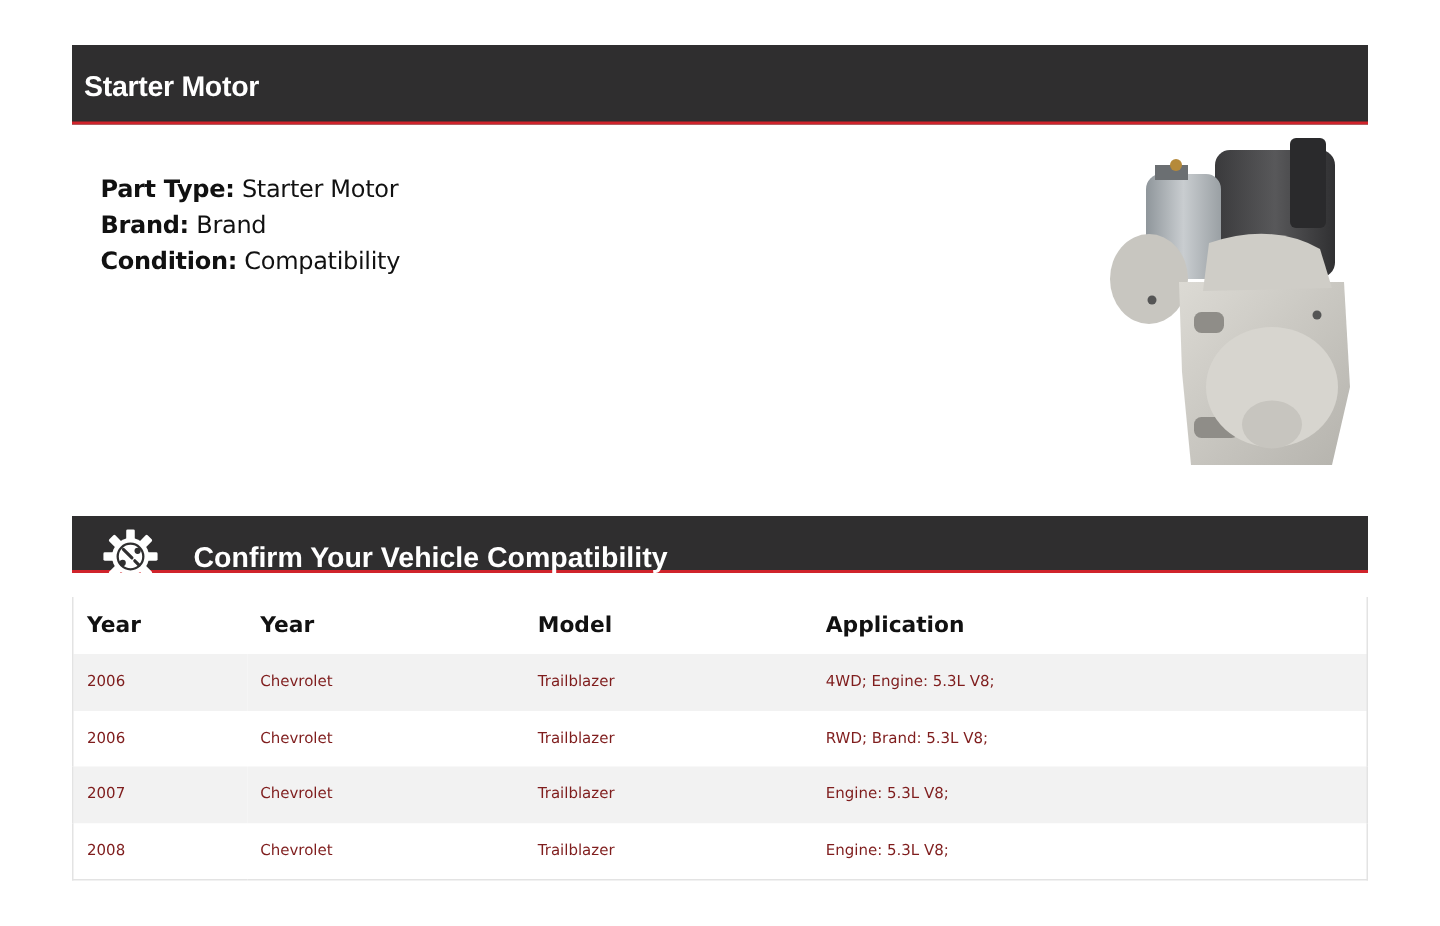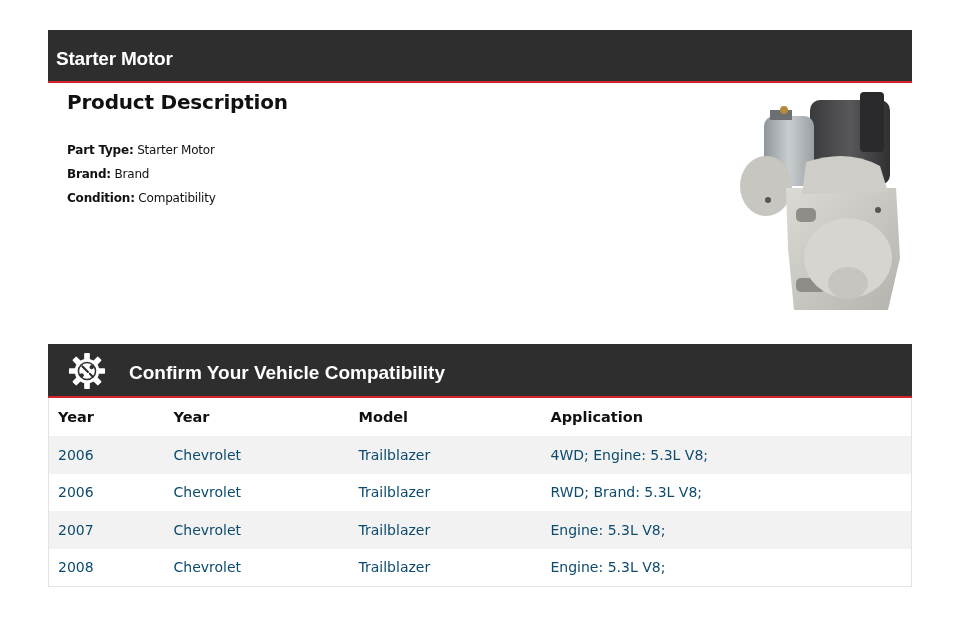--- a/index.html
+++ b/index.html
@@ -19,58 +19,57 @@
     .bar1 .bar-title {
       position: absolute; left: 8px; top: 18px; font-size: 19px; letter-spacing: -0.2px;
     }
     .desc {
       position: absolute; left: 67px; top: 90px; width: 600px;
     }
     .desc h2 {
       font-family: "DejaVu Sans", sans-serif;
       font-size: 20px; font-weight: bold; color: #111; letter-spacing: -0.2px;
     }
-    .desc .specs { margin-top: 24px; font-size: 12px; line-height: 24px; letter-spacing: -0.2px; }
+    .desc .specs { margin-top: 24px; font-size: 16px; line-height: 24px; letter-spacing: -0.2px; }
     .desc .specs .k { font-weight: bold; }
     .product-img {
       position: absolute; left: 728px; top: 88px; width: 182px; height: 222px;
     }
-    .bar2 { top: 344px; height: 54px; }
+    .bar2 { top: 344px; height: 38px; }
     .bar2 .gear {
       position: absolute; left: 20px; top: 8px; width: 38px; height: 38px;
     }
     .bar2 .bar-title {
       position: absolute; left: 81px; top: 18px; font-size: 19px;
     }
     .compat-table {
       position: absolute; left: 48px; top: 398px; width: 864px;
       border: 1px solid #e3e3e3; border-top: none;
       border-collapse: collapse;
       font-size: 14px;
     }
     .compat-table th {
       text-align: left; font-weight: bold; height: 38px; font-size: 14.5px; color: #111;
       padding-left: 9px;
     }
     .compat-table td {
-      height: 37.5px; padding-left: 9px; color: #0c4a6e; font-size: 14px;
+      height: 37.5px; padding-left: 9px; color: #7f1d1d; font-size: 10px;
     }
     .compat-table tbody tr:nth-child(odd) td { background: #f2f2f2; }
     .compat-table tbody tr:nth-child(even) td { background: #ffffff; }
     .c0 { width: 116px; } .c1 { width: 185px; } .c2 { width: 192px; } .c3 { width: auto; }
   </style>
 </head>
 <body>
 
 <div class="section-bar bar1">
   <div class="bar-title">Starter Motor</div>
 </div>
 
 <div class="desc">
-  <h2>Product Description</h2>
   <div class="specs">
     <div><span class="k">Part Type:</span> <span>Starter Motor</span></div>
     <div><span class="k">Brand:</span> <span>Brand</span></div>
     <div><span class="k">Condition:</span> <span>Compatibility</span></div>
   </div>
 </div>
 
 <svg class="product-img" viewBox="0 0 182 222" aria-label="Bosch remanufactured starter motor">
   <defs>
     <linearGradient id="solenoid" x1="0" x2="1" y1="0" y2="0">

